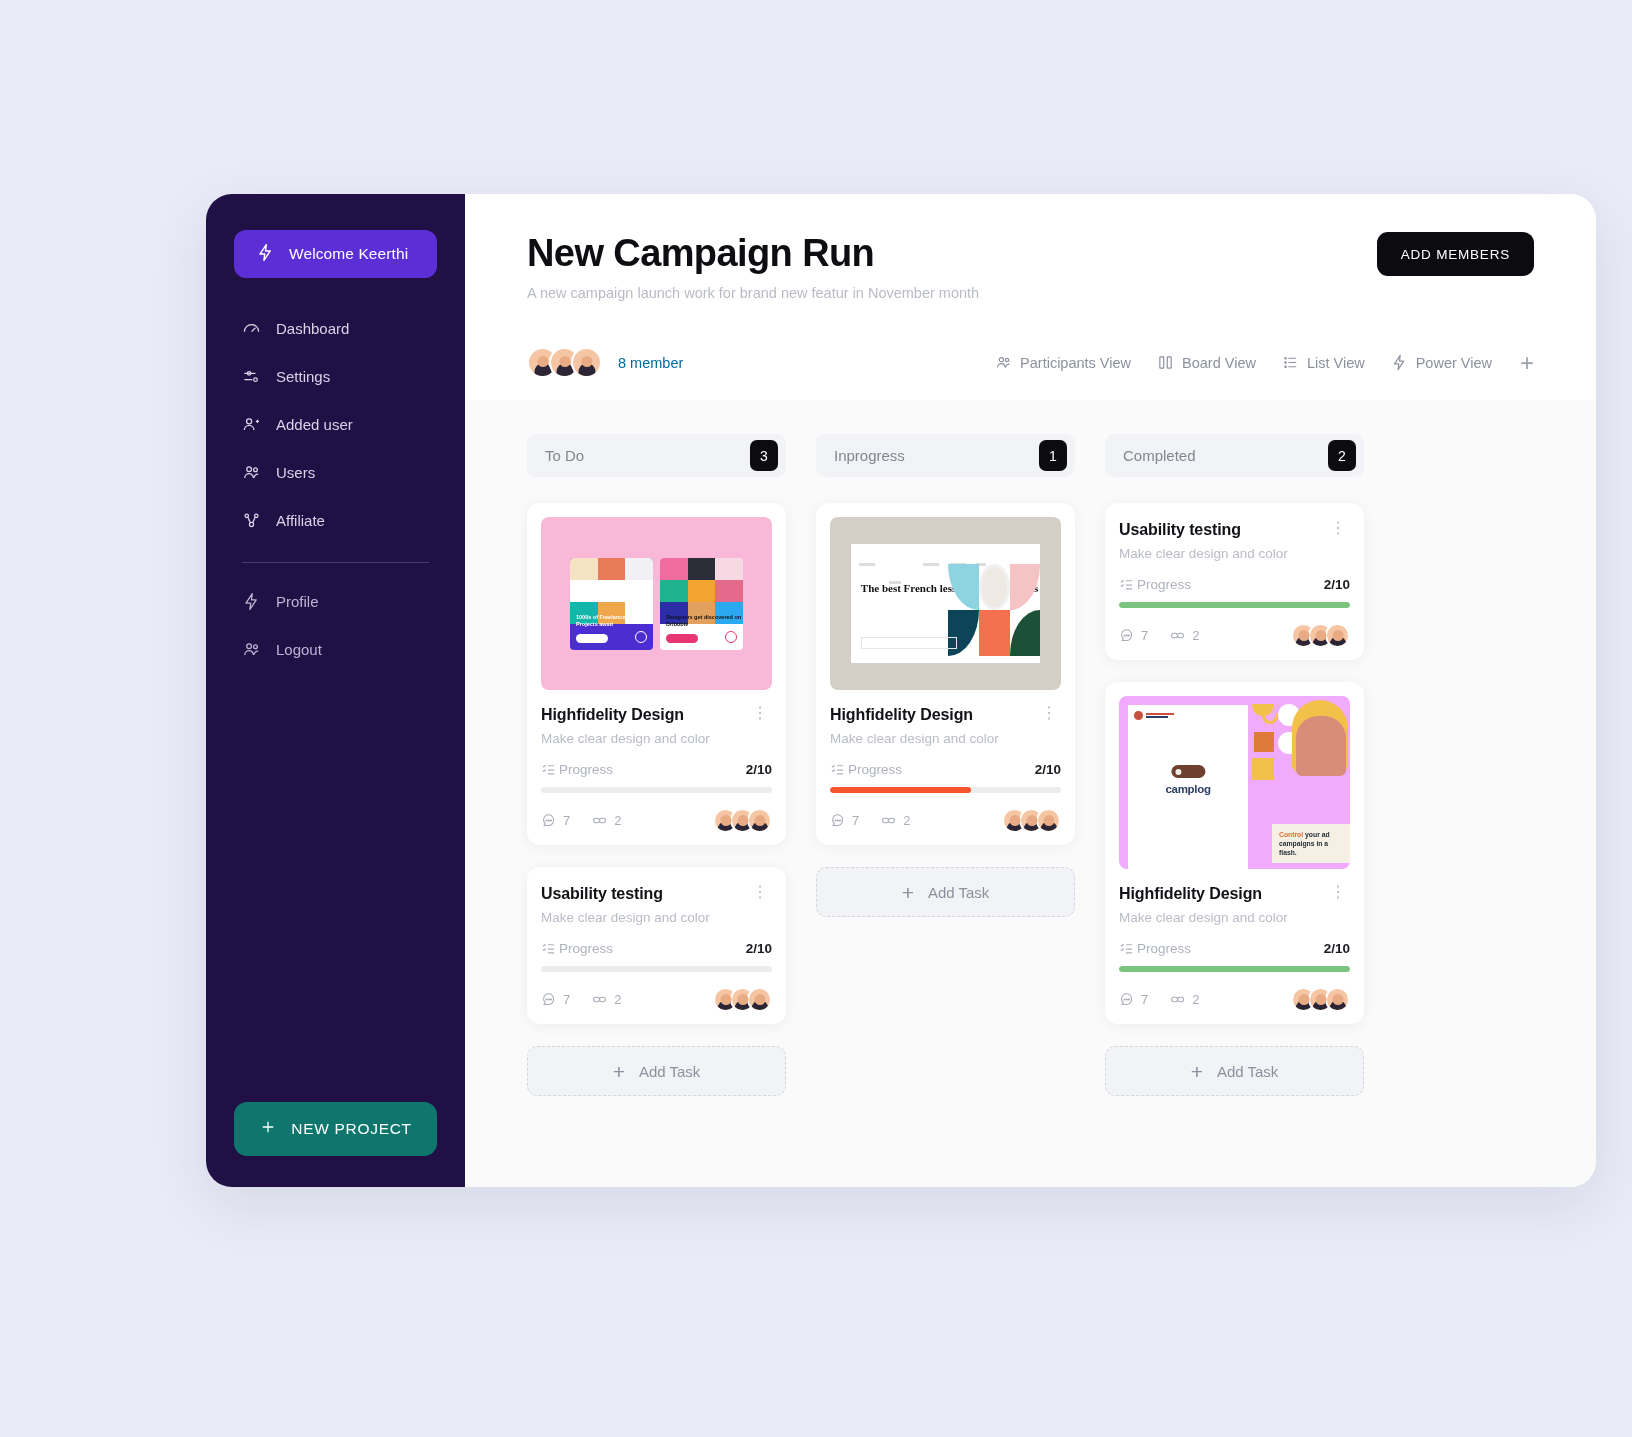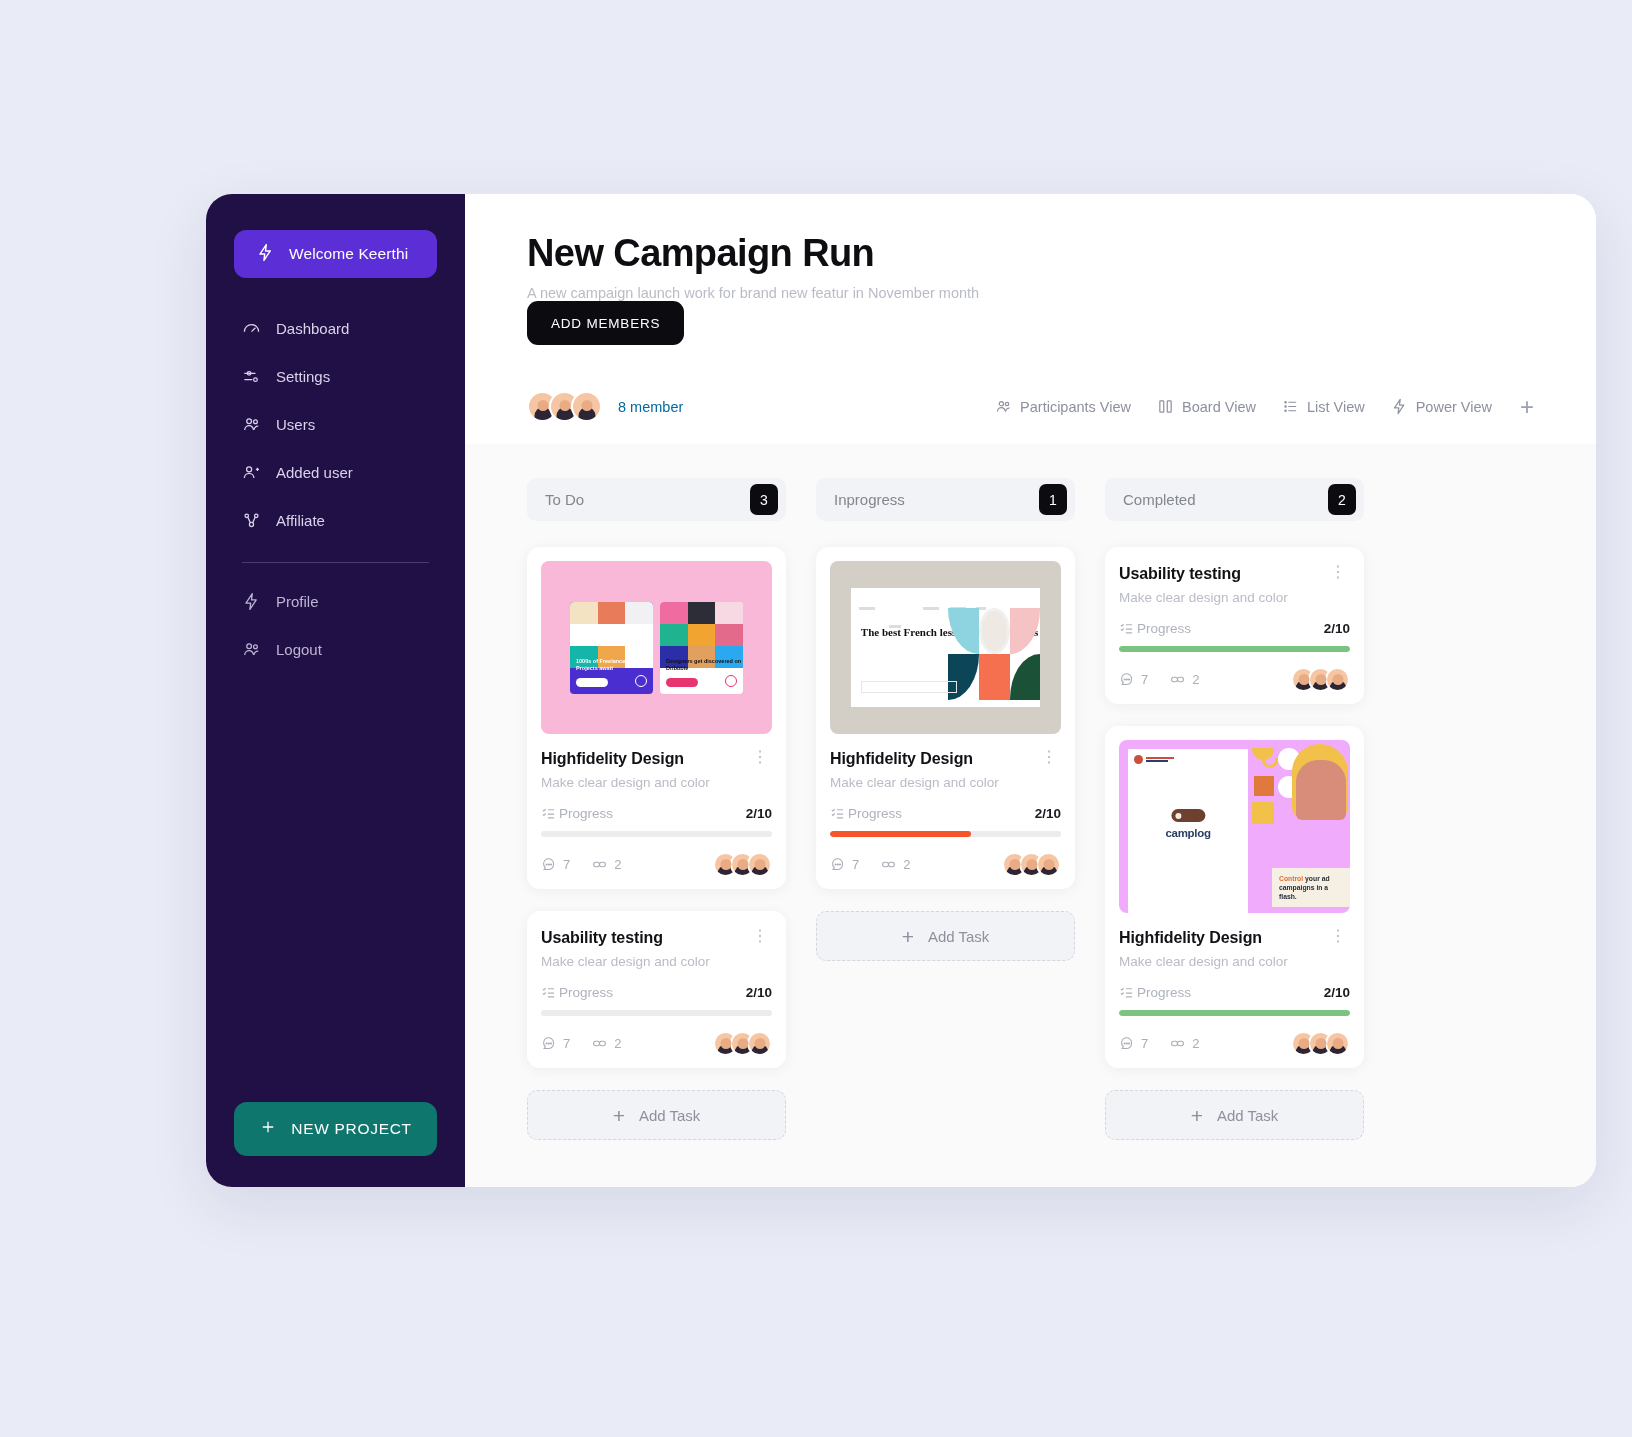--- a/index.html
+++ b/index.html
@@ -73,21 +73,21 @@
 
   
   .main {
     flex: 1;
     background: #ffffff;
     position: relative;
     display: flex;
     flex-direction: column;
   }
   .topbar { padding: 38px 62px 0 62px; background:#fff; }
-  .title-row { display: flex; justify-content: space-between; align-items: flex-start; flex-direction: column; }
+  .title-row { display: flex; justify-content: space-between; align-items: flex-start; }
   .page-title { font-size: 38px; font-weight: bold; color: #0e0e12; letter-spacing: -0.6px; }
   .page-sub { margin-top: 10px; font-size: 14.5px; color: #b9bcc6; }
   .add-members {
     background: #0c0c10; color: #fff;
     border: none; border-radius: 11px;
     padding: 0 24px; height: 44px;
     font-size: 13.5px; letter-spacing: .8px;
   }
 
   .meta-row {
@@ -244,37 +244,37 @@
               <path d="M3 8h14M3 16h10"></path>
               <circle cx="17" cy="16" r="2.3"></circle>
               <circle cx="9" cy="8" r="2.3"></circle>
             </svg>
         </span>
         <span>Settings</span>
       </div>
       <div class="nav-item">
         <span class="ico">
           <svg width="19" height="19" viewBox="0 0 24 24" fill="none" stroke="#d9d4ea" stroke-width="1.6">
+              <circle cx="9" cy="8" r="3.2"></circle>
+              <path d="M3 19a6 6 0 0 1 12 0"></path>
+              <path d="M17.5 8h4M19.5 6v4"></path>
+            </svg>
+        </span>
+        <span>Added user</span>
+      </div>
+      <div class="nav-item">
+        <span class="ico">
+          <svg width="19" height="19" viewBox="0 0 24 24" fill="none" stroke="#d9d4ea" stroke-width="1.6">
               <circle cx="9" cy="8" r="3"></circle>
               <path d="M3.5 19a5.5 5.5 0 0 1 11 0"></path>
               <circle cx="17" cy="8.5" r="2.4"></circle>
               <path d="M15 19a5 5 0 0 1 5.5-4.8"></path>
             </svg>
         </span>
         <span>Users</span>
-      </div>
-      <div class="nav-item">
-        <span class="ico">
-          <svg width="19" height="19" viewBox="0 0 24 24" fill="none" stroke="#d9d4ea" stroke-width="1.6">
-              <circle cx="9" cy="8" r="3.2"></circle>
-              <path d="M3 19a6 6 0 0 1 12 0"></path>
-              <path d="M17.5 8h4M19.5 6v4"></path>
-            </svg>
-        </span>
-        <span>Added user</span>
       </div>
       <div class="nav-item">
         <span class="ico">
           <svg width="19" height="19" viewBox="0 0 24 24" fill="none" stroke="#d9d4ea" stroke-width="1.6">
               <circle cx="6" cy="6" r="2.2"></circle>
               <circle cx="18" cy="6" r="2.2"></circle>
               <circle cx="12" cy="17" r="2.6"></circle>
               <path d="M7.4 7.8 10.6 15M16.6 7.8 13.4 15"></path>
             </svg>
         </span>

